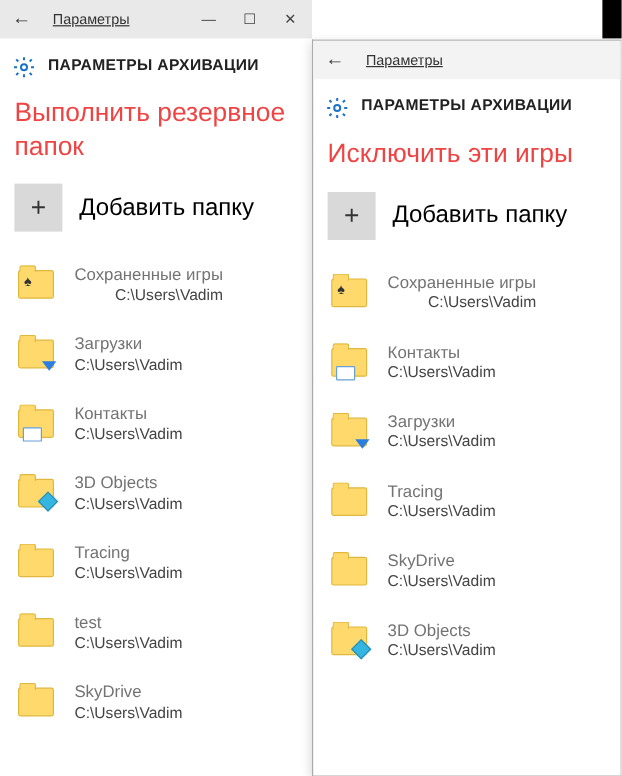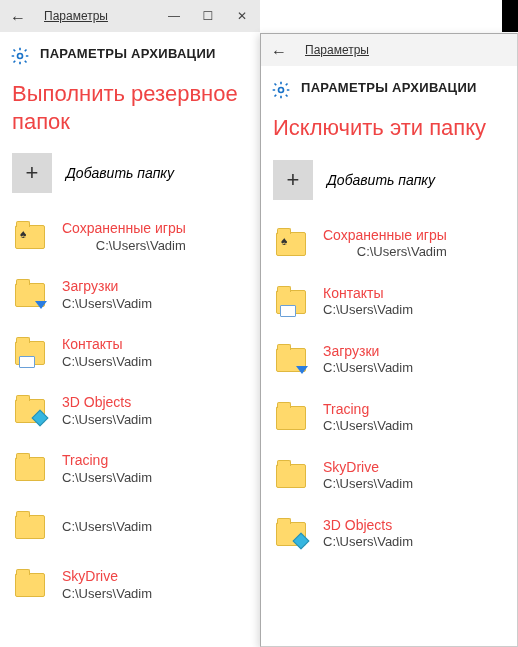--- a/index.html
+++ b/index.html
@@ -59,21 +59,21 @@
   .add-row {
     display:flex; align-items:center; gap:14px;
     padding: 4px 12px 18px 12px;
   }
   .add-btn {
     width:40px;height:40px;
     background:#d9d9d9;
     display:flex;align-items:center;justify-content:center;
     font-size:22px; color:#333;
   }
-  .add-label { font-size:14px;font-style:italic; }
+  .add-label { font-size:20px; }
   .list { padding: 0 4px; }
   .item {
     display:flex; gap:14px; align-items:center;
     padding: 8px 8px 14px 8px;
   }
   .icon-slot { width:36px; height:36px; display:flex;align-items:center;justify-content:center; }
   .folder {
     width:30px;height:24px;
     background:#ffd96b;
     border-radius:2px;
@@ -93,21 +93,21 @@
     width:14px;height:10px;background:#fff;border:1px solid #6aa0d8;border-radius:1px;
   }
   .folder.spade::after{
     content:"♠"; position:absolute; left:4px; top:1px; color:#333; font-size:12px;
   }
   .folder.cube::after{
     content:""; position:absolute; right:-2px; bottom:-2px;
     width:10px;height:10px;background:#35b6e0;border:1px solid #2a8fb0;transform:rotate(45deg);
   }
   .item-text { display:flex; flex-direction:column; line-height:1.25; }
-  .item-name { font-size:14px; color:#ef4444; }
+  .item-name { font-size:14px; color:#737373; }
   .item-path { font-size:13px; color:#444;text-align:right; }
   .win-right .titlebar { background:#f3f3f3; }
 </style>
 </head>
 <body>
 
 <div class="window win-left">
   <div class="titlebar">
     <div class="back">←</div>
     <div class="title">Параметры</div>
@@ -181,20 +181,21 @@
         <div class="item-text">
           <span class="item-name">Tracing</span>
           <span class="item-path">C:\Users\Vadim</span>
         </div>
       </div>
       <div class="item">
         <div class="icon-slot">
           <div class="folder"></div>
         </div>
         <div class="item-text">
+          <span class="item-name">test</span>
           <span class="item-path">C:\Users\Vadim</span>
         </div>
       </div>
       <div class="item">
         <div class="icon-slot">
           <div class="folder"></div>
         </div>
         <div class="item-text">
           <span class="item-name">SkyDrive</span>
           <span class="item-path">C:\Users\Vadim</span>
@@ -212,21 +213,21 @@
   <div class="section-hdr">
     <span class="gear">
       <svg viewBox="0 0 24 24" fill="none" stroke="#1a73c9" stroke-width="2">
           <circle cx="12" cy="12" r="3"></circle>
           <path d="M12 2v3M12 19v3M4.2 4.2l2.1 2.1M17.7 17.7l2.1 2.1M2 12h3M19 12h3M4.2 19.8l2.1-2.1M17.7 6.3l2.1-2.1"></path>
         </svg>
     </span>
     <span class="section-title">ПАРАМЕТРЫ АРХИВАЦИИ</span>
   </div>
 
-  <div class="heading">Исключить эти папку</div>
+  <div class="heading">Исключить эти игры</div>
 
   <div class="add-row">
     <div class="add-btn">
       <span>+</span>
     </div>
     <span class="add-label">Добавить папку</span>
   </div>
 
   <div class="list" id="right-list">
       <div class="item">

